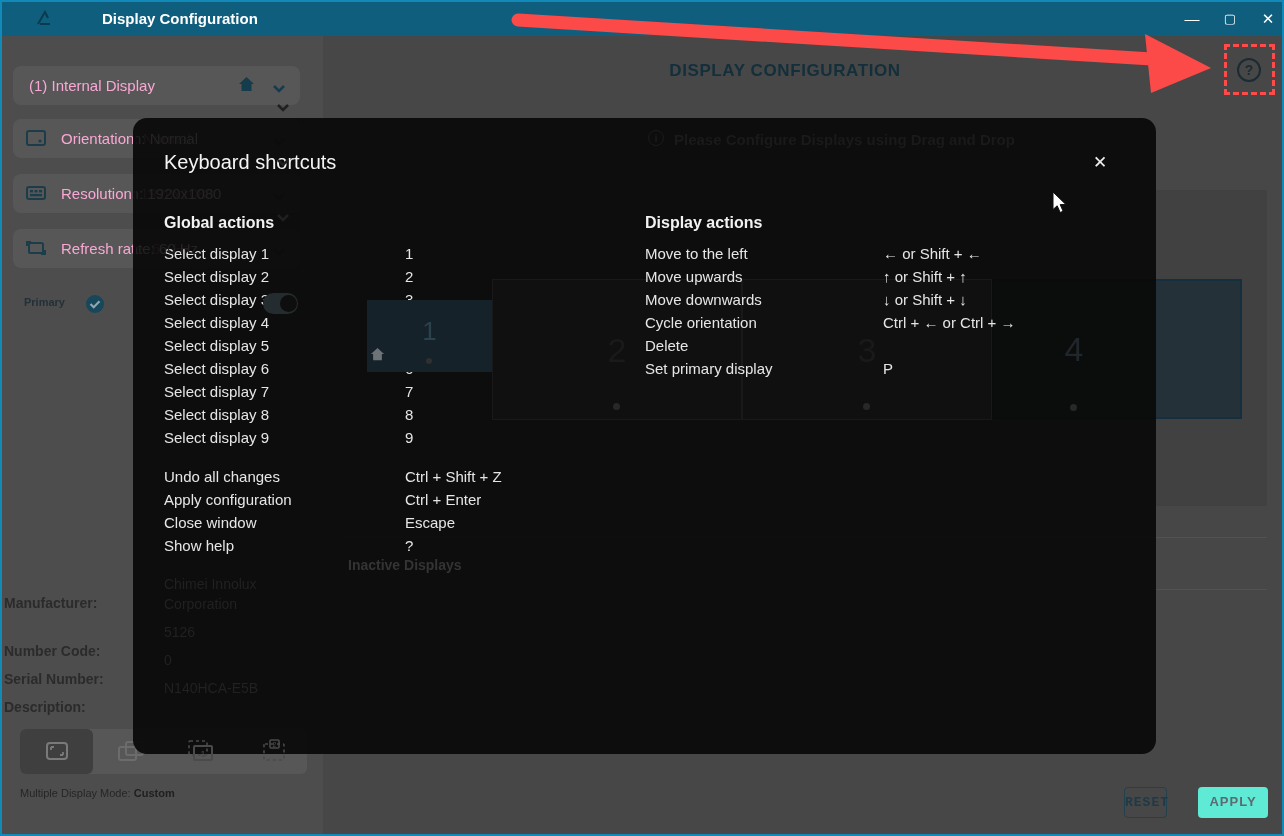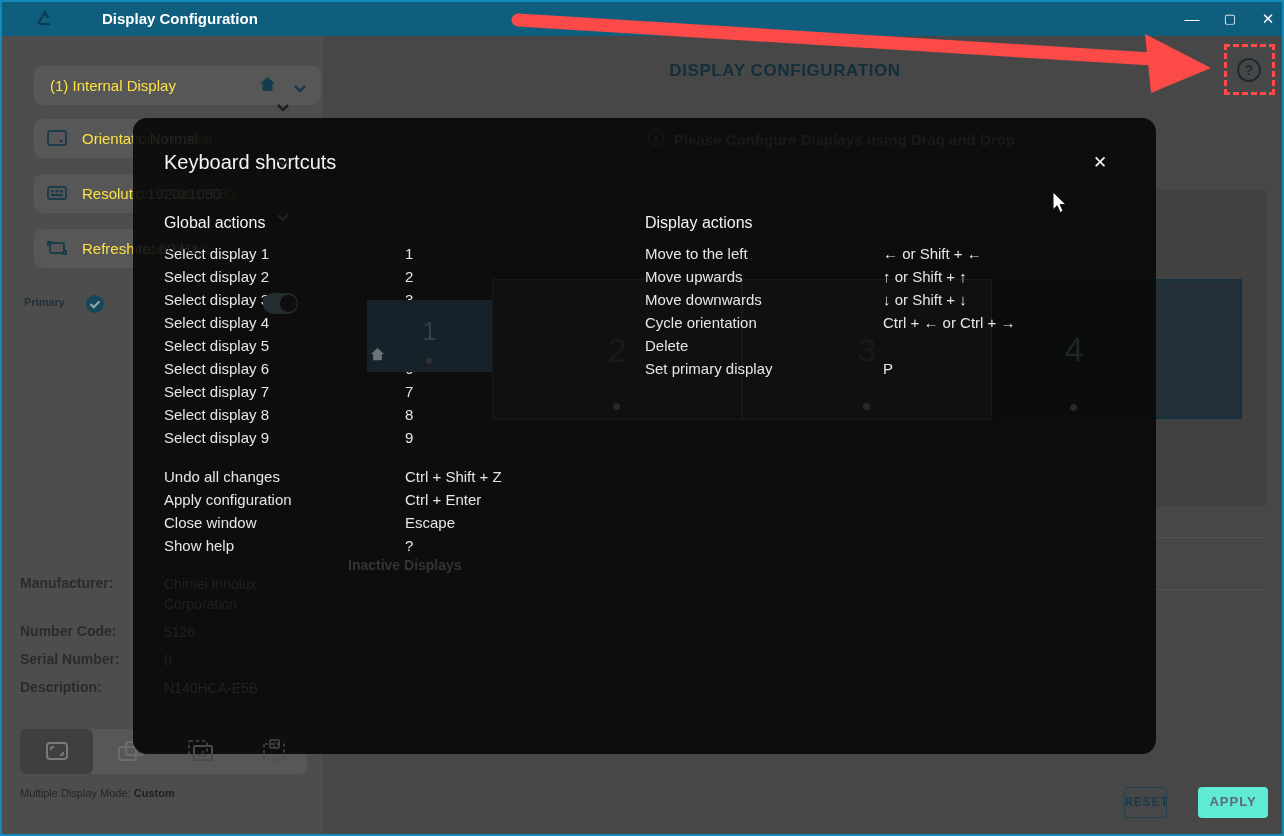--- a/index.html
+++ b/index.html
@@ -9,26 +9,26 @@
 
   
   .titlebar{position:absolute;left:0;top:0;width:1280px;height:34px;background:#0F5E7D;z-index:5;}
   .tb-title{position:absolute;left:100px;top:8px;color:#fff;font-size:15px;font-weight:700;}
   .tb-logo{position:absolute;left:34px;top:8px;}
   .tb-btn{position:absolute;top:4px;width:28px;height:26px;color:#fff;text-align:center;font-size:15px;line-height:26px;cursor:default;}
   .tb-min{left:1176px;} .tb-max{left:1214px;font-size:13px;} .tb-close{left:1252px;}
 
   
   .sidebar{position:absolute;left:0;top:34px;width:321px;height:798px;background:#4D4D4D;z-index:1;}
-  .side-row{position:absolute;left:32px;width:287px;height:39px;background:#575757;border-radius:8px;color:#fde047;font-size:15px;}
+  .side-row{position:absolute;left:11px;width:287px;height:39px;background:#575757;border-radius:8px;color:#f9a8d4;font-size:15px;}
   .side-row .lbl{position:absolute;top:11px;}
   .chev{position:absolute;right:14px;top:13px;}
   .row-icon{position:absolute;left:12px;top:9px;}
   .primary-lbl{position:absolute;left:22px;top:260px;font-size:11px;font-weight:600;color:#233038;}
-  .info-lbl{position:absolute;left:18px;font-size:14px;font-weight:700;color:#2B2B2B;}
+  .info-lbl{position:absolute;left:2px;font-size:14px;font-weight:700;color:#2B2B2B;margin-top:20px;}
   .mode-row{position:absolute;left:18px;top:693px;width:287px;height:45px;background:#575757;border-radius:6px;}
   .mode-cell-sel{position:absolute;left:0;top:0;width:73px;height:45px;background:#3F3F3F;border-radius:6px;}
   .mode-lbl{position:absolute;left:18px;top:751px;font-size:11px;color:#262626;}
   .mode-lbl b{color:#1F1F1F;}
 
   
   .main-title{position:absolute;left:323px;top:59px;width:920px;text-align:center;font-size:17px;font-weight:700;letter-spacing:.6px;color:#132F3B;z-index:1;}
   .panel{position:absolute;left:342px;top:188px;width:923px;height:316px;background:#414141;z-index:1;}
   .divider{position:absolute;left:342px;width:923px;height:1px;background:#525252;z-index:1;}
   .display4-base{position:absolute;left:990px;top:277px;width:250px;height:140px;background:#243139;border:2px solid #14303E;z-index:1;}
@@ -37,21 +37,21 @@
   .btn-apply{left:1196px;width:70px;background:#5eead4;color:#5C6A71;}
   .help-btn{position:absolute;left:1235px;top:56px;width:24px;height:24px;border:2px solid #1B2B33;border-radius:50%;color:#1B2B33;font-size:14px;font-weight:700;text-align:center;line-height:21px;z-index:2;}
 
   
   .modal{position:absolute;left:131px;top:116px;width:1023px;height:636px;background:rgba(10,10,10,0.94);border-radius:14px;z-index:10;color:#EDEDED;}
   .modal-title{position:absolute;left:31px;top:33px;font-size:20px;color:#F4F4F4;}
   .modal-close{position:absolute;left:960px;top:34px;font-size:17px;color:#EEE;cursor:default;}
   .col{position:absolute;top:96px;}
   .col-global{left:31px;width:470px;}
   .col-display{left:512px;width:480px;}
-  .col h3{margin:0 0 13px 0;font-size:16px;font-weight:400;color:#F2F2F2;}
+  .col h3{margin:0 0 13px 0;font-size:16px;font-weight:700;color:#F2F2F2;}
   .sc-row{display:flex;height:23px;font-size:15px;color:#E6E6E6;}
   .col-global .sc-row .act{width:241px;flex:none;}
   .col-display .sc-row .act{width:238px;flex:none;}
   .grp-gap{height:16px;}
   .info-row-icon{position:absolute;left:646px;top:128px;width:16px;height:16px;border:1.5px solid #1B1B1B;border-radius:50%;color:#1B1B1B;font-size:11px;font-weight:700;text-align:center;line-height:14px;z-index:20;}
   .info-row-text{position:absolute;left:672px;top:129px;font-size:15px;font-weight:700;color:#1A1A1A;z-index:20;}
   .ovl-chev{position:absolute;left:274px;z-index:20;}
   .ovl-rowlbl{position:absolute;left:66px;font-size:15px;color:#232323;z-index:20;clip-path:inset(0 0 0 68px);}
   .toggle{position:absolute;left:261px;top:291px;width:35px;height:21px;border-radius:11px;background:#252C30;z-index:20;}
   .toggle .knob{position:absolute;right:1px;top:2px;width:17px;height:17px;border-radius:50%;background:#0E0E0E;}

